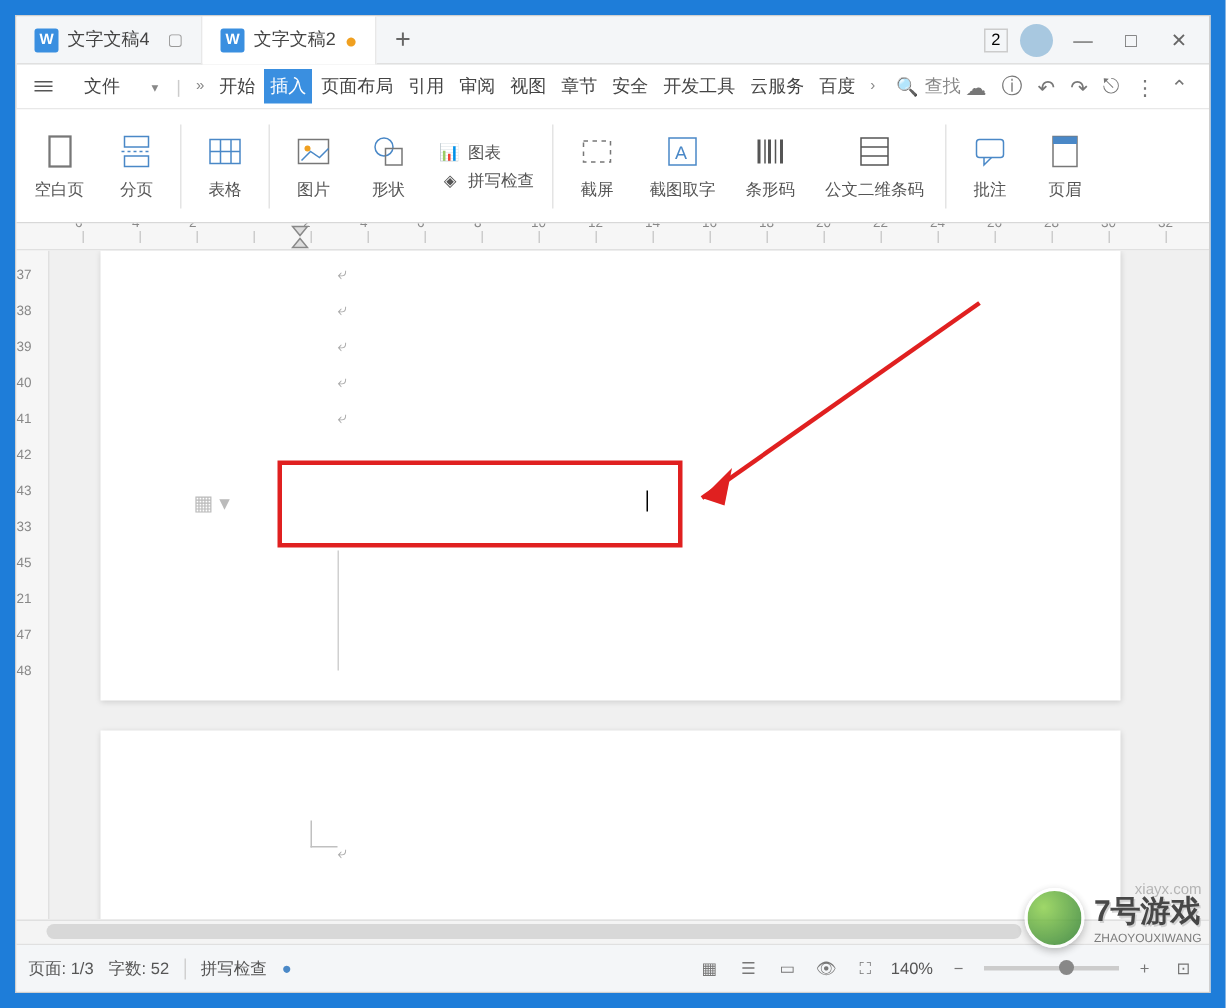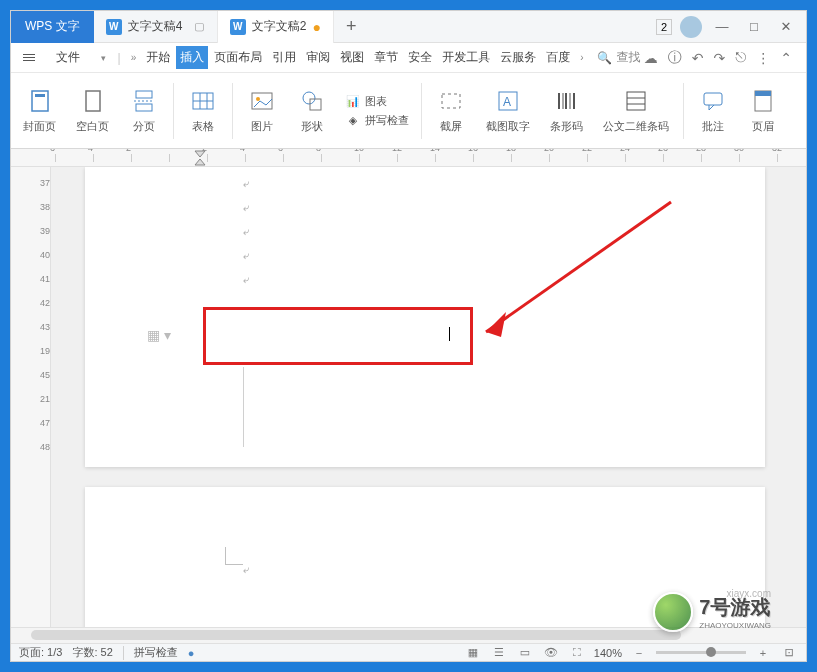--- a/index.html
+++ b/index.html
@@ -38,60 +38,59 @@
 .rb-stack { display: flex; flex-direction: column; gap: 3px; font-size: 11px; color: #555; padding: 0 4px; }
 .rb-stack .row { display: flex; align-items: center; gap: 4px; }
 .rb-stack .sico { width: 16px; height: 16px; display: flex; align-items: center; justify-content: center; }
 
 .ruler-h { height: 18px; background: #f6f6f6; border-bottom: 1px solid #e0e0e0; display: flex; align-items: center; font-size: 9px; color: #888; padding-left: 44px; overflow: hidden; position: relative; }
 .ruler-h .tick { width: 38px; text-align: center; flex-shrink: 0; border-left: 1px solid #ccc; height: 8px; line-height: 8px; position: relative; }
 .ruler-h .tick span { position: absolute; top: -10px; left: -6px; }
 .indent-marker { position: absolute; left: 183px; top: 1px; }
 
 .workspace { flex: 1; display: flex; background: #f0f0f0; overflow: hidden; position: relative; }
-.ruler-v { width: 40px; background: #f6f6f6; border-right: 1px solid #e0e0e0; display: flex; flex-direction: column; align-items: flex-end; font-size: 9px; color: #888; padding-top: 4px; }
+.ruler-v { width: 22px; background: #f6f6f6; border-right: 1px solid #e0e0e0; display: flex; flex-direction: column; align-items: flex-start; font-size: 9px; color: #888; padding-top: 4px; }
 .ruler-v .vt { height: 24px; display: flex; align-items: center; }
 .canvas { flex: 1; position: relative; overflow: hidden; }
 .page { position: absolute; background: #fff; box-shadow: 0 1px 4px rgba(0,0,0,0.15); }
 .page1 { top: 0; left: 34px; width: 680px; height: 300px; }
 .page2 { top: 320px; left: 34px; width: 680px; height: 200px; }
 .para-mark { position: absolute; font-size: 11px; color: #aaa; }
 .page-break-box { position: absolute; top: 140px; left: 152px; width: 270px; height: 58px; border: 3px solid #e02020; }
 .page-break-line { position: absolute; top: 168px; left: 160px; width: 240px; border-top: 1px dotted #666; text-align: center; font-size: 11px; color: #555; }
 .page-break-line span { background: #fff; position: relative; top: -8px; padding: 0 2px; }
 .cursor-line { position: absolute; top: 160px; left: 398px; width: 1px; height: 14px; background: #000; }
 .doc-icon { position: absolute; top: 160px; left: 96px; color: #bbb; font-size: 14px; }
 .margin-line { position: absolute; left: 158px; top: 200px; width: 1px; height: 80px; background: #d0d0d0; }
 .margin-corner { position: absolute; border: 1px solid #c0c0c0; width: 18px; height: 18px; border-right: none; border-top: none; }
 
 .arrow-svg { position: absolute; top: 30px; left: 410px; pointer-events: none; }
 
 .hscroll { height: 16px; background: #f4f4f4; border-top: 1px solid #e0e0e0; position: relative; }
 .hscroll .thumb { position: absolute; left: 20px; top: 2px; width: 650px; height: 10px; background: #d8d8d8; border-radius: 5px; }
 
-.statusbar { height: 18px; background: #f4f6f8; border-top: 1px solid #e0e0e0; display: flex; align-items: center; font-size: 11px; color: #555; padding: 0 8px; gap: 10px; }
+.statusbar { height: 32px; background: #f4f6f8; border-top: 1px solid #e0e0e0; display: flex; align-items: center; font-size: 11px; color: #555; padding: 0 8px; gap: 10px; }
 .statusbar .sep2 { width: 1px; height: 14px; background: #d0d0d0; }
 .sb-right { margin-left: auto; display: flex; align-items: center; gap: 8px; }
 .sb-right .sico2 { width: 18px; height: 18px; display: flex; align-items: center; justify-content: center; color: #777; }
 .zoom-slider { width: 90px; height: 3px; background: #ccc; position: relative; }
 .zoom-slider .knob { position: absolute; left: 50px; top: -4px; width: 10px; height: 10px; background: #888; border-radius: 50%; }
 
-.watermark { position: absolute; right: 46px; bottom: 40px; display: flex; align-items: center; gap: 6px; opacity: 0.85; pointer-events: none; }
+.watermark { position: absolute; right: 16px; bottom: 40px; display: flex; align-items: center; gap: 6px; opacity: 0.85; pointer-events: none; }
 .watermark .ball { width: 40px; height: 40px; border-radius: 50%; background: radial-gradient(circle at 30% 30%, #8fd14f, #2e7d32); border: 2px solid #fff; box-shadow: 0 2px 6px rgba(0,0,0,0.3); }
 .watermark .txt { font-family: serif; font-size: 20px; font-weight: bold; color: #2a2a2a; text-shadow: 1px 1px 0 #ccc; }
 .watermark .sub { font-size: 8px; color: #666; display: block; }
 .watermark .url { position: absolute; top: -4px; right: 0; font-size: 10px; color: #aaa; }
 </style>
 </head>
 <body>
 
 <div class="window">
 
   <div class="titlebar">
-    <div class="tab-wps">WPS 文字</div>
     <div class="doc-tab">
       <span class="w-icon">W</span>
       <span>文字文稿4</span>
       <span class="tab-close">▢</span>
     </div>
     <div class="doc-tab active">
       <span class="w-icon">W</span>
       <span>文字文稿2</span>
       <span class="tab-dot">●</span>
     </div>
@@ -141,29 +140,20 @@
       <span>⎋</span>
       <span>⋮</span>
       <span>⌃</span>
     </div>
   </div>
 
   <div class="ribbon">
     <div class="rb-group">
       <div class="ico">
           <svg width="24" height="24">
-            <rect x="4" y="2" width="16" height="20" fill="none" stroke="#4a88c7" stroke-width="1.5"></rect>
-            <rect x="7" y="5" width="10" height="3" fill="#4a88c7"></rect>
-          </svg>
-        </div>
-      <span>封面页</span>
-    </div>
-    <div class="rb-group">
-      <div class="ico">
-          <svg width="24" height="24">
             <rect x="5" y="2" width="14" height="20" fill="none" stroke="#777" stroke-width="1.5"></rect>
           </svg>
         </div>
       <span>空白页</span>
     </div>
     <div class="rb-group">
       <div class="ico">
           <svg width="24" height="24">
             <rect x="4" y="2" width="16" height="7" fill="none" stroke="#4a88c7"></rect>
             <line x1="2" y1="12" x2="22" y2="12" stroke="#4a88c7" stroke-dasharray="2"></line>
@@ -344,21 +334,21 @@
 
   <div class="workspace">
     <div class="ruler-v">
         <div class="vt">37</div>
         <div class="vt">38</div>
         <div class="vt">39</div>
         <div class="vt">40</div>
         <div class="vt">41</div>
         <div class="vt">42</div>
         <div class="vt">43</div>
-        <div class="vt">19</div>
+        <div class="vt">33</div>
         <div class="vt">45</div>
         <div class="vt">21</div>
         <div class="vt">47</div>
         <div class="vt">48</div>
       </div>
     <div class="canvas">
       <div class="page page1">
         <span class="para-mark" style="top:10px;left:158px">⤶</span>
         <span class="para-mark" style="top:34px;left:158px">⤶</span>
         <span class="para-mark" style="top:58px;left:158px">⤶</span>

